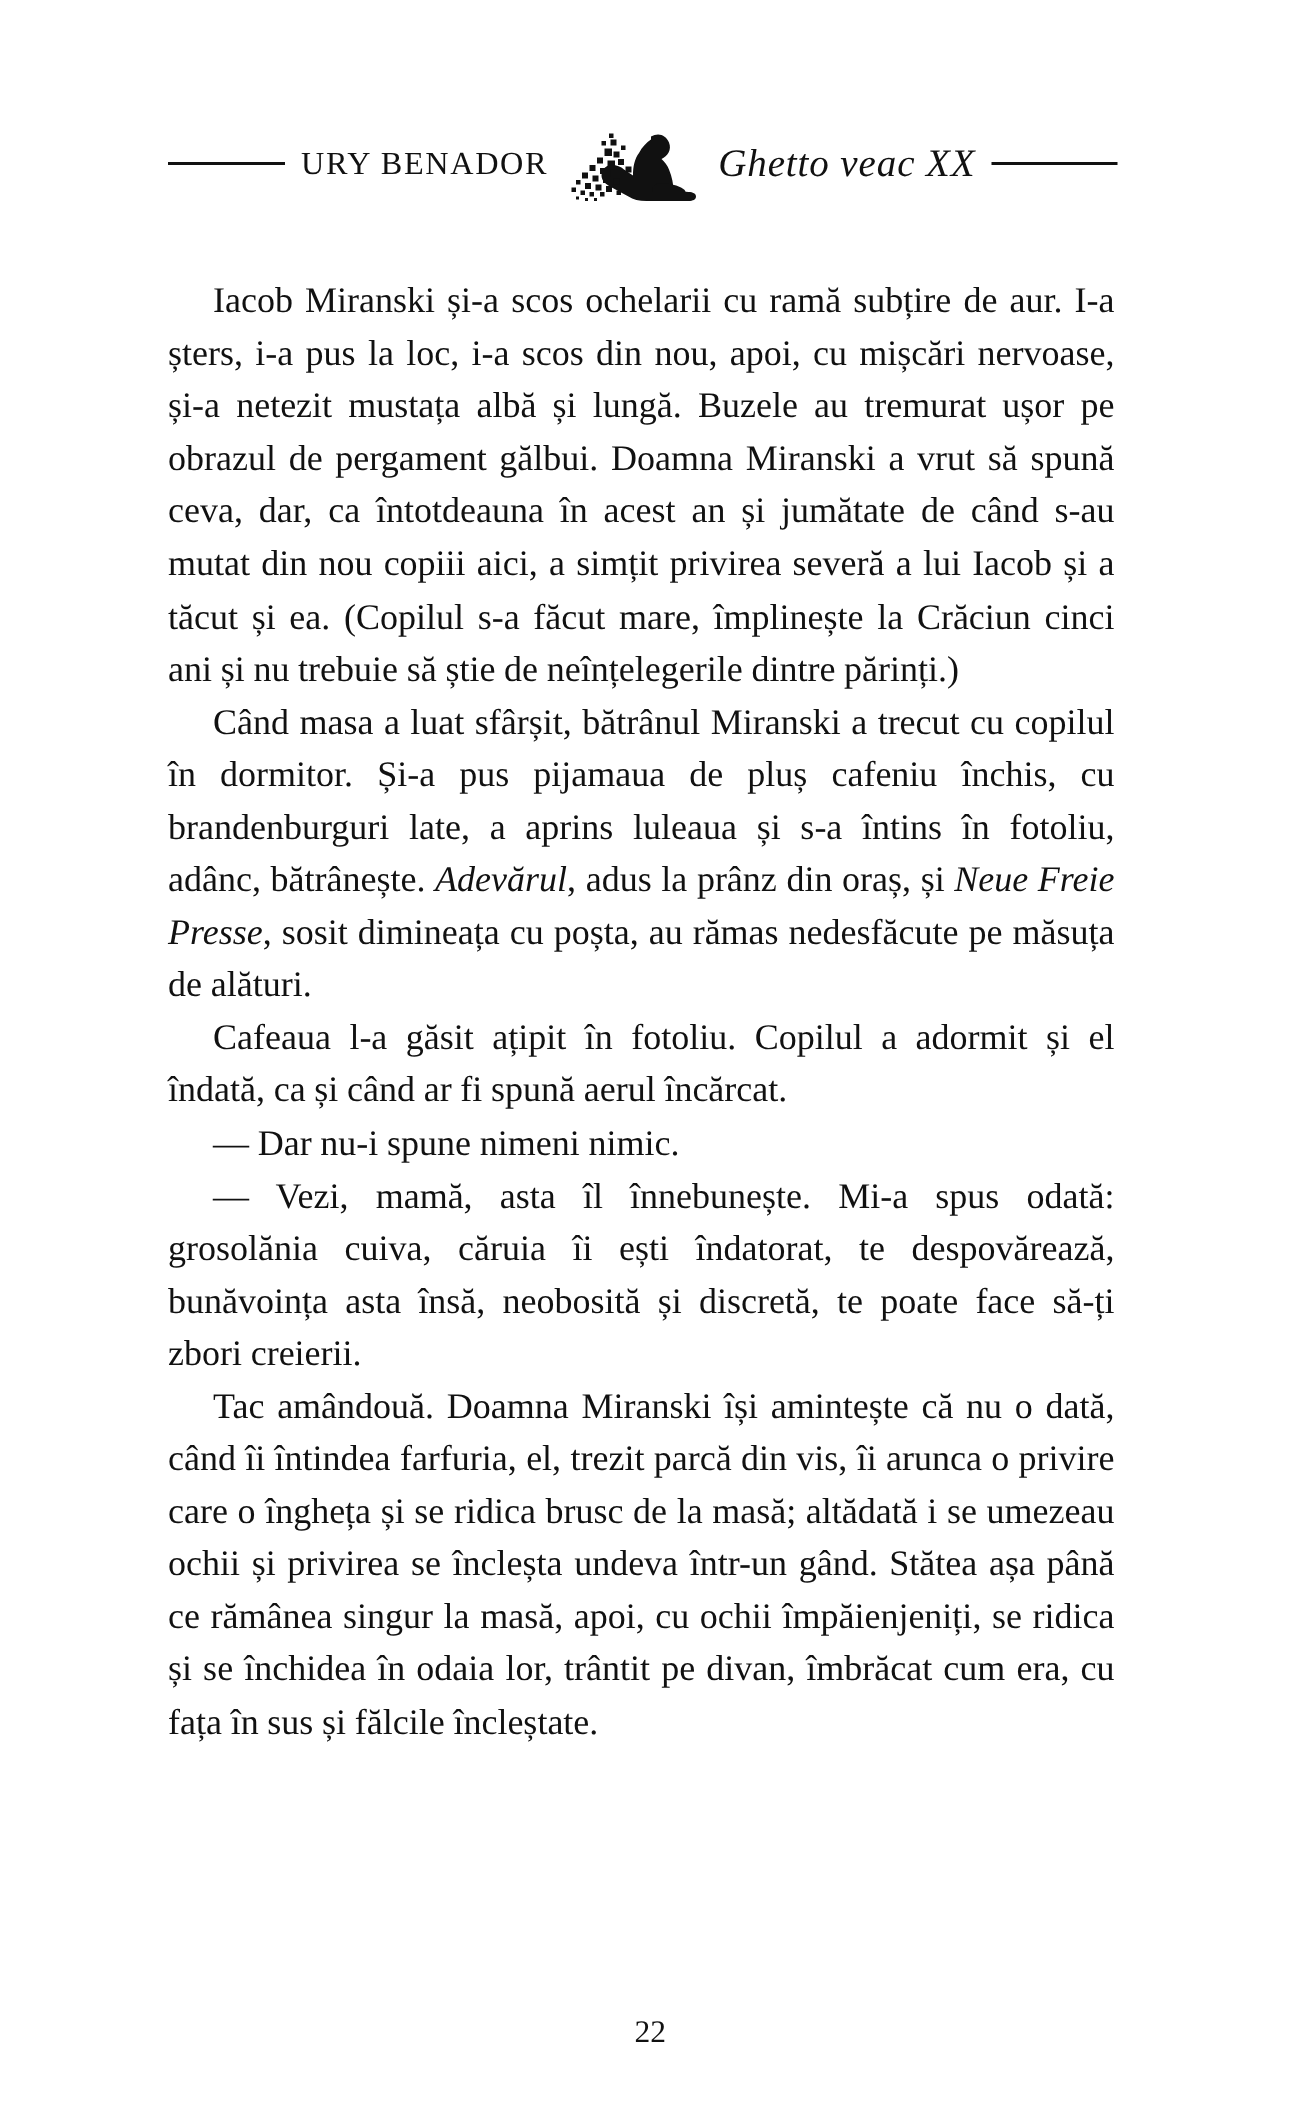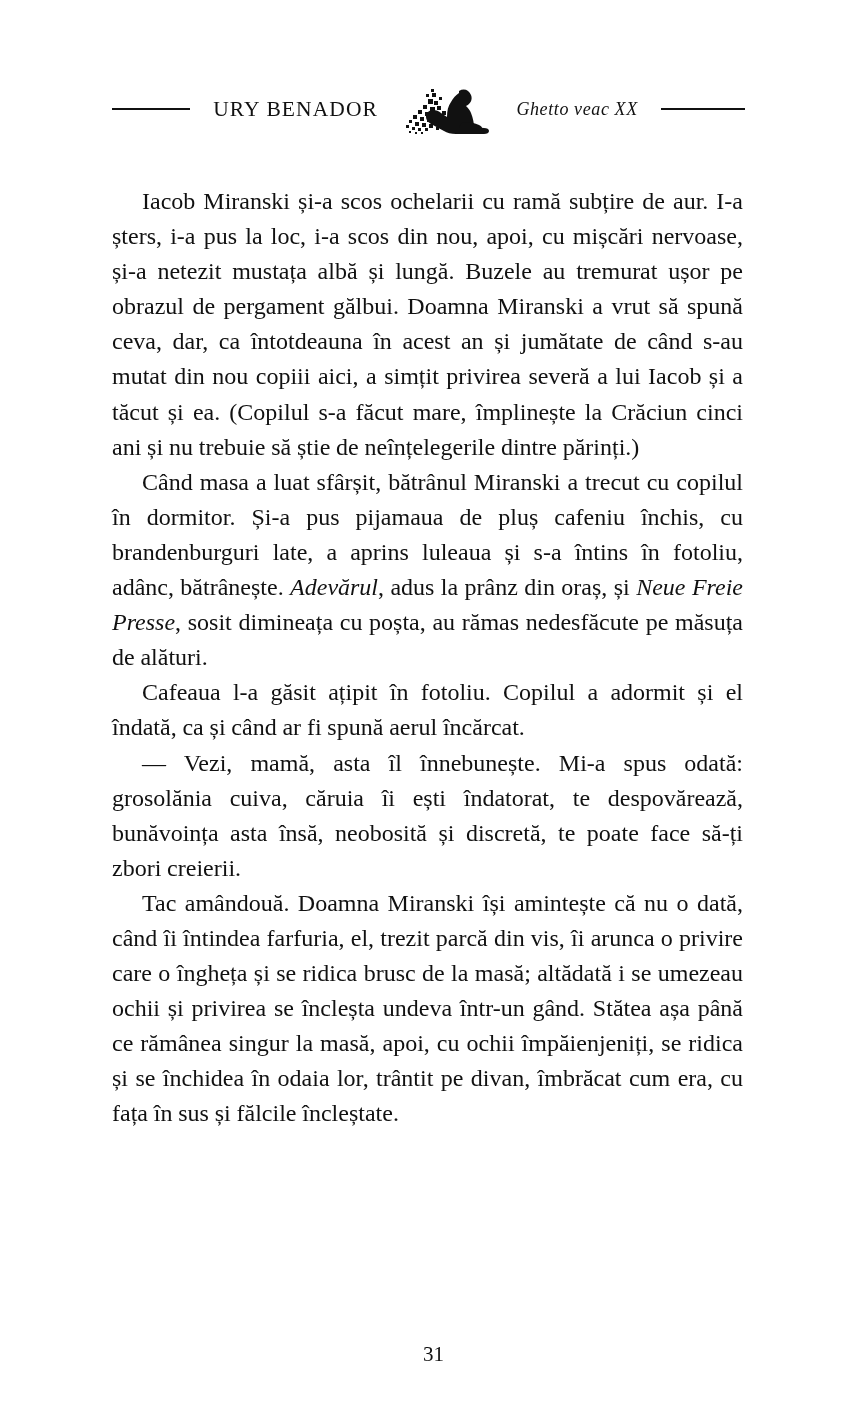--- a/index.html
+++ b/index.html
@@ -43,21 +43,21 @@
 
   .head-author {
     font-size: 21.5px;
     letter-spacing: 1.1px;
     white-space: nowrap;
     color: #111111;
     text-align: center;
   }
   .head-title {
     font-style: italic;
-    font-size: 18px;
+    font-size: 26px;
     letter-spacing: 0.6px;
     white-space: nowrap;
     color: #111111;
   }
 
   .head-ornament {
     width: 92px;
     height: 52px;
     flex: 0 0 auto;
     display: block;
@@ -141,19 +141,20 @@
     <span class="head-title">Ghetto veac XX</span>
     <span class="rule right"></span>
   </div>
 
   <div class="textblock">
     <p class="para">Iacob Miranski și-a scos ochelarii cu ramă subțire de aur. I-a șters, i-a pus la loc, i-a scos din nou, apoi, cu mișcări nervoase, și-a netezit mustața albă și lungă. Buzele au tremurat ușor pe obrazul de pergament gălbui. Doamna Miranski a vrut să spună ceva, dar, ca întotdeauna în acest an și jumătate de când s-au mutat din nou copiii aici, a simțit privirea severă a lui Iacob și a tăcut și ea. (Copilul s-a făcut mare, împlinește la Crăciun cinci ani și nu trebuie să știe de neînțelegerile dintre părinți.)</p>
 
     <p class="para"><span>Când masa a luat sfârșit, bătrânul Miranski a trecut cu copilul în dormitor. Și-a pus pijamaua de pluș cafeniu închis, cu brandenburguri late, a aprins luleaua și s-a întins în fotoliu, adânc, bătrânește. </span><i>Adevărul</i><span>, adus la prânz din oraș, și </span><i>Neue Freie Presse</i><span>, sosit dimineața cu poșta, au rămas nedesfăcute pe măsuța de alături.</span></p>
 
     <p class="para">Cafeaua l-a găsit ațipit în fotoliu. Copilul a adormit și el îndată, ca și când ar fi spună aerul încărcat.</p>
+    <p class="para">— Dar nu-i spune nimeni nimic.</p>
     <p class="para">— Vezi, mamă, asta îl înnebunește. Mi-a spus odată: grosolănia cuiva, căruia îi ești îndatorat, te despovărează, bunăvoința asta însă, neobosită și discretă, te poate face să-ți zbori creierii.</p>
     <p class="para">Tac amândouă. Doamna Miranski își amintește că nu o dată, când îi întindea farfuria, el, trezit parcă din vis, îi arunca o privire care o îngheța și se ridica brusc de la masă; altădată i se umezeau ochii și privirea se încleșta undeva într-un gând. Stătea așa până ce rămânea singur la masă, apoi, cu ochii împăienjeniți, se ridica și se închidea în odaia lor, trântit pe divan, îmbrăcat cum era, cu fața în sus și fălcile încleștate.</p>
   </div>
 
-  <div class="folio">31</div>
+  <div class="folio">22</div>
 
 </div>
 
 </body></html>

